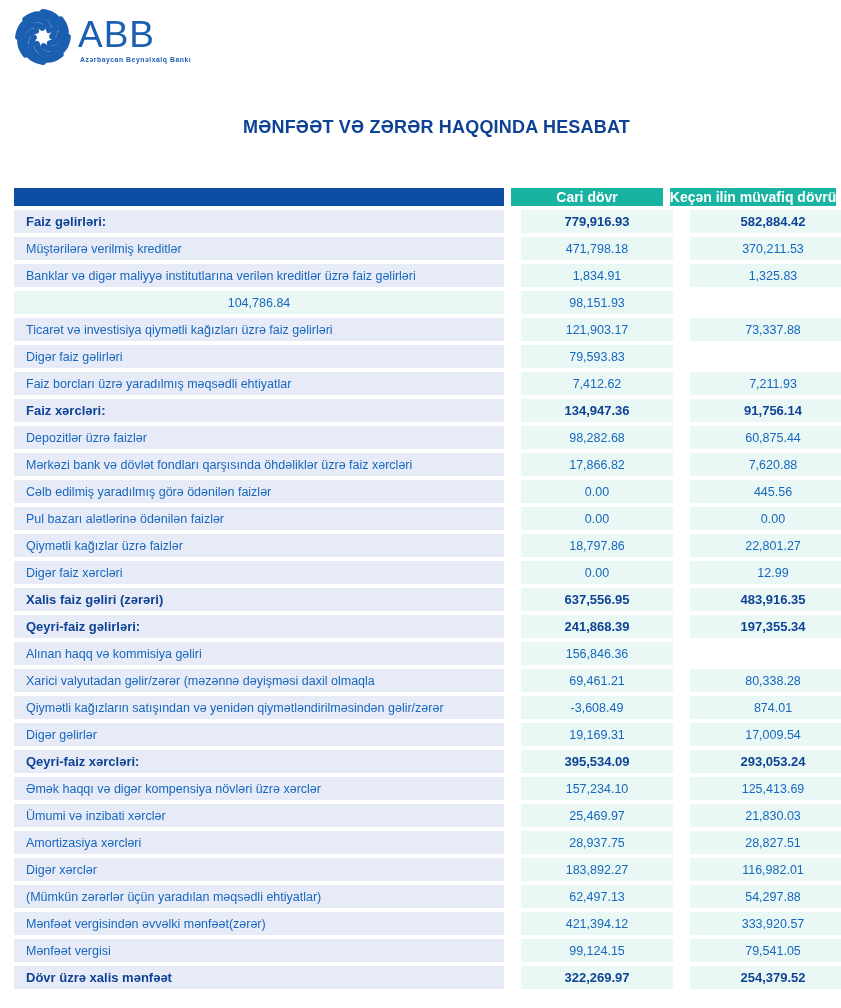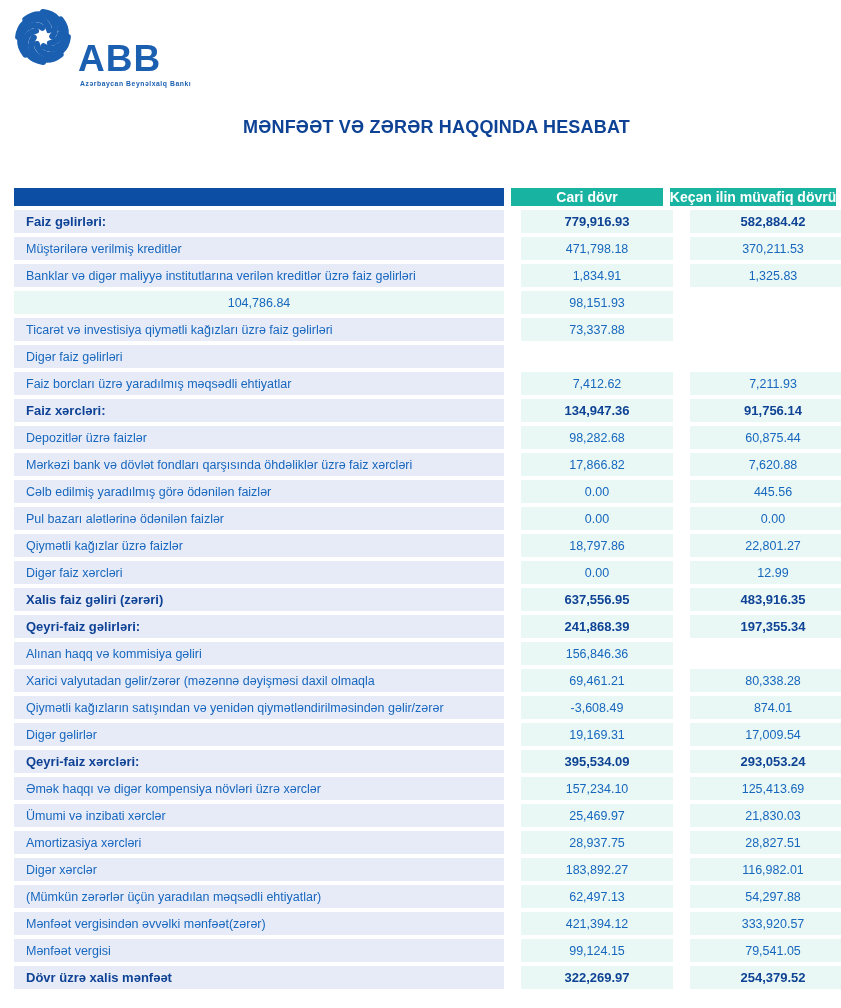--- a/index.html
+++ b/index.html
@@ -17,22 +17,22 @@
     width:841px;height:1008px;position:relative;overflow:hidden;
     font-family:"Liberation Sans","DejaVu Sans",sans-serif;
   }
   .page{width:841px;height:1008px;position:relative;}
 
   
   .logo{position:absolute;left:12px;top:6px;display:flex;align-items:flex-start;}
   .logo-swirl{display:block;}
   .logo-textwrap{margin-left:4px;margin-top:10px;display:flex;flex-direction:column;}
   .logo-abb{
-    font-size:37px;font-weight:bold;color:var(--logo-blue);
-    letter-spacing:1px;line-height:1;margin-top:24px;
+    font-size:37px;font-weight:normal;color:var(--logo-blue);
+    letter-spacing:1px;line-height:1;
   }
   .logo-tagline{
     font-size:6.8px;font-weight:bold;color:var(--logo-blue);
     letter-spacing:0.55px;margin-top:3px;margin-left:2px;white-space:nowrap;
   }
 
   
   .report-title{
     position:absolute;top:117px;left:0;width:100%;
     text-align:center;font-size:18px;font-weight:bold;
@@ -128,25 +128,27 @@
     <div class="cell val">1,325.83</div>
   </div>
 
   <div class="trow">
     <div class="cell val">104,786.84</div>
     <div class="cell val">98,151.93</div>
   </div>
 
   <div class="trow">
     <div class="cell label">Ticarət və investisiya qiymətli kağızları üzrə faiz gəlirləri</div>
+    <div class="cell val">121,903.17</div>
     <div class="cell val">73,337.88</div>
   </div>
 
   <div class="trow">
     <div class="cell label">Digər faiz gəlirləri</div>
+    <div class="cell val">79,593.83</div>
   </div>
 
   <div class="trow">
     <div class="cell label">Faiz borcları üzrə yaradılmış məqsədli ehtiyatlar</div>
     <div class="cell val">7,412.62</div>
     <div class="cell val">7,211.93</div>
   </div>
 
   <div class="trow bold">
     <div class="cell label">Faiz xərcləri:</div>

